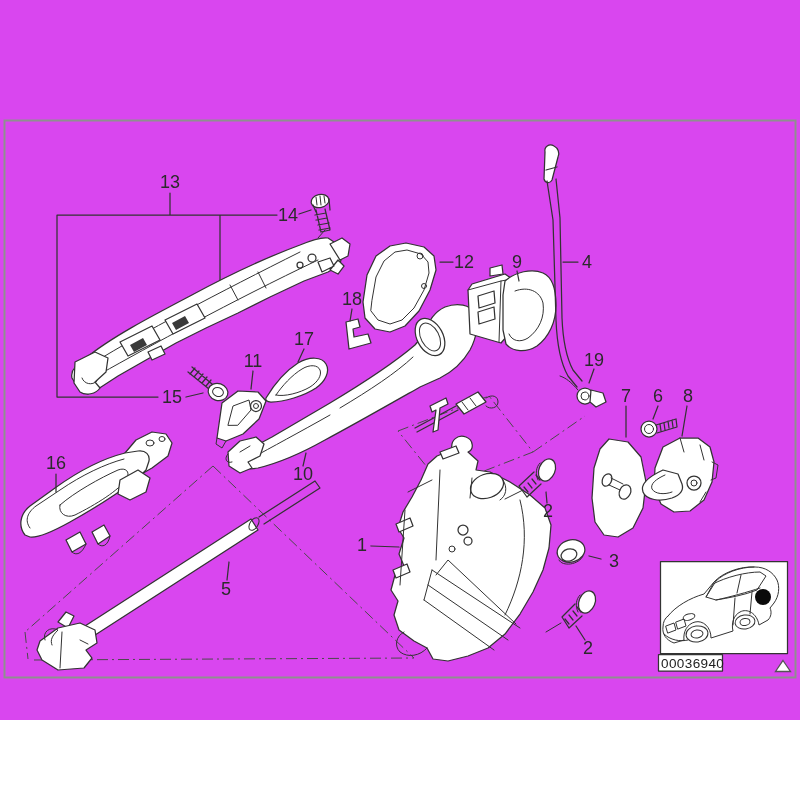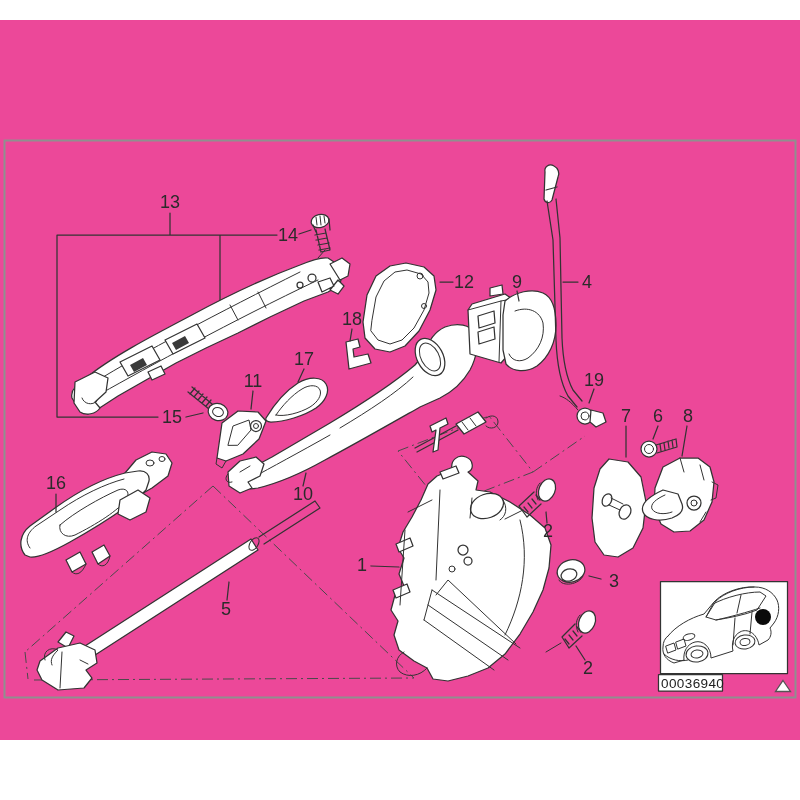--- a/index.html
+++ b/index.html
@@ -1,16 +1,16 @@
 <!DOCTYPE html>
 <html><head>
 <meta charset="utf-8">
 <style>
   html,body{margin:0;padding:0;background:#ffffff;}
-  .canvas{width:800px;height:720px;position:relative;background:#ec4899;overflow:hidden;margin-top:20px;}
+  .canvas{width:800px;height:720px;position:relative;background:#d946ef;overflow:hidden;}
   svg{display:block;}
   .callout{font-family:"Liberation Sans", sans-serif;font-size:18px;fill:#2b2b2b;}
   .partnum{font-family:"Liberation Sans", sans-serif;font-size:13.5px;fill:#222;letter-spacing:.4px;}
   .ln{stroke:#333;stroke-width:1.25;fill:none;stroke-linecap:round;stroke-linejoin:round;}
   .lnw{stroke:#333;stroke-width:1.25;fill:#fff;stroke-linecap:round;stroke-linejoin:round;}
   .thin{stroke:#333;stroke-width:1;fill:none;stroke-linecap:round;stroke-linejoin:round;}
   .dash{stroke:#4a4a4a;stroke-width:1;fill:none;stroke-dasharray:11 4 2 4;}
 </style>
 </head>
 <body>

